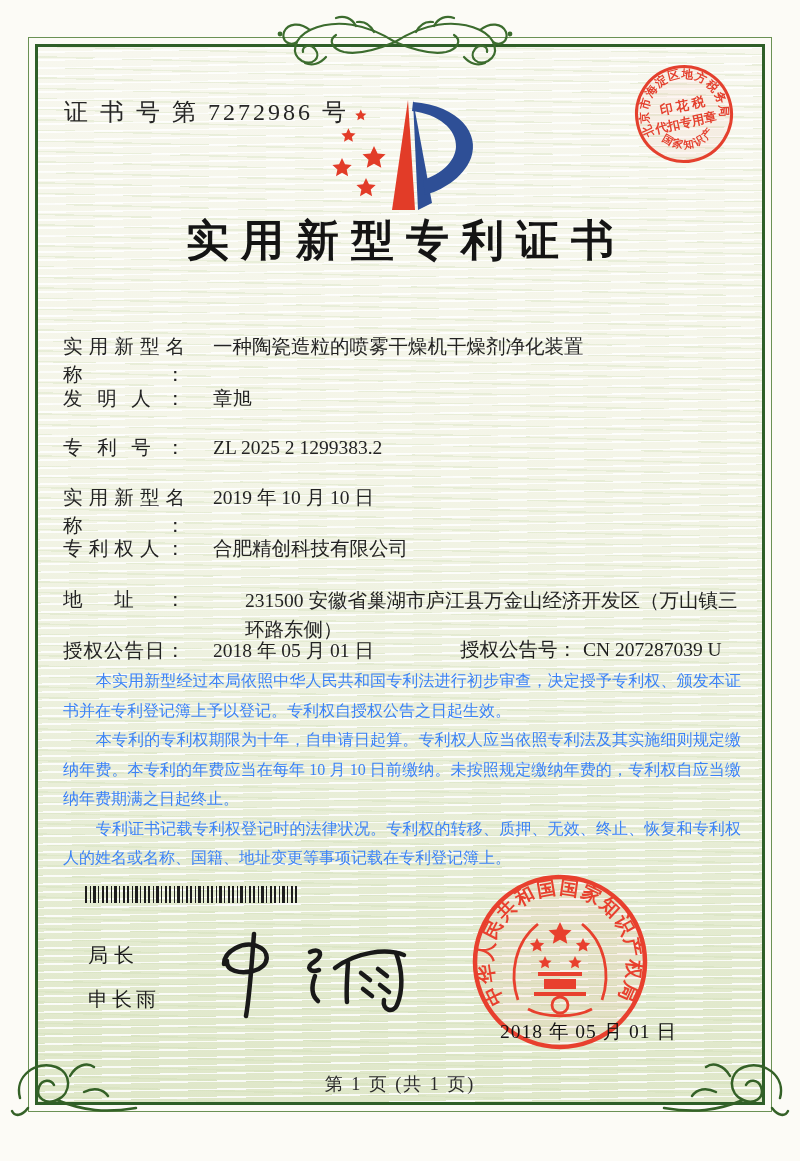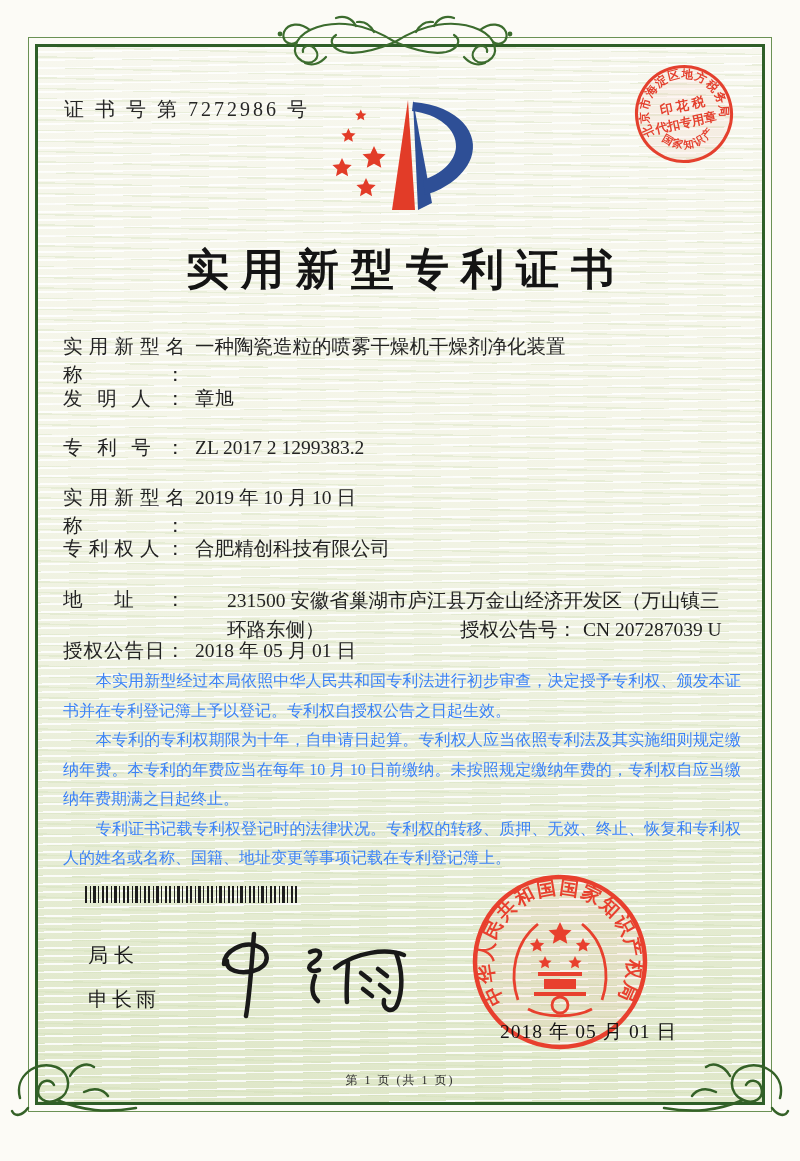--- a/index.html
+++ b/index.html
@@ -32,35 +32,35 @@
   .frame-inner{
     position:absolute;left:35px;right:35px;top:44px;bottom:56px;
     border:3px solid #2f5f28;z-index:1;
   }
 
   .orn{position:absolute;z-index:2;}
 
   
   .cert-no{
     position:absolute;left:64px;top:96px;
-    font-size:20px;letter-spacing:3px;color:#262626;z-index:3;
+    font-size:24px;letter-spacing:3px;color:#262626;z-index:3;
   }
   .logo{position:absolute;left:328px;top:96px;z-index:3;}
   .tax-stamp{position:absolute;left:612px;top:44px;z-index:3;}
   .title{
     position:absolute;left:0;right:0;top:212px;
     text-align:center;font-size:43px;font-weight:700;color:#141414;
-    letter-spacing:12px;padding-left:12px;z-index:3;margin-top:29px;
+    letter-spacing:12px;padding-left:12px;z-index:3;
   }
 
   
   .row{position:absolute;left:63px;z-index:3;font-size:19.5px;line-height:28px;color:#232323;display:flex;}
   .lab{display:inline-block;width:122px;text-align:justify;text-align-last:justify;flex:0 0 auto;}
-  .val{margin-left:10px;max-width:502px;}
-  .row-grant2{position:absolute;left:460px;top:616px;z-index:3;font-size:19.5px;line-height:28px;display:flex;font-family:Liberation Serif, serif;}
+  .val{margin-left:28px;max-width:502px;}
+  .row-grant2{position:absolute;left:460px;top:636px;z-index:3;font-size:19.5px;line-height:28px;display:flex;font-family:Liberation Serif, serif;}
   .row-grant2 .lab2{flex:0 0 auto;}
   .row-grant2 .val{margin-left:6px;text-align:center;}
 
   
   .paras{position:absolute;left:63px;top:666px;width:678px;z-index:3;}
   .paras p{
     margin:0;font-size:16px;line-height:29.5px;color:#3b82f6;
     text-indent:2.05em;text-align:justify;
   }
 
@@ -77,21 +77,21 @@
   .sig-title{position:absolute;left:88px;top:942px;font-size:20px;letter-spacing:6px;z-index:3;}
   .sig-name{position:absolute;left:88px;top:986px;font-size:20px;letter-spacing:4px;z-index:3;}
   .sig-script{position:absolute;left:190px;top:912px;z-index:4;}
   .seal{position:absolute;left:468px;top:872px;z-index:3;}
   .seal-date{
     position:absolute;left:500px;top:1018px;z-index:5;
     font-size:19.5px;color:#141414;letter-spacing:1px;white-space:nowrap;
   }
   .footer{
     position:absolute;left:0;right:0;top:1072px;text-align:center;
-    font-size:12px;color:#2a2a2a;letter-spacing:2px;z-index:3;
+    font-size:18px;color:#2a2a2a;letter-spacing:2px;z-index:3;
   }
 </style>
 </head>
 <body>
 
 <div class="cert">
 
   <div class="interior"></div>
   <div class="frame-outer"></div>
   <div class="frame-inner"></div>
@@ -168,21 +168,21 @@
   <div class="row" style="top:333px;">
     <span class="lab">实用新型名称：</span>
     <span class="val">一种陶瓷造粒的喷雾干燥机干燥剂净化装置</span>
   </div>
   <div class="row" style="top:385px;">
     <span class="lab">发明人：</span>
     <span class="val">章旭</span>
   </div>
   <div class="row" style="top:434px;">
     <span class="lab">专利号：</span>
-    <span class="val">ZL 2017 2 1299383.2</span>
+    <span class="val">ZL 2025 2 1299383.2</span>
   </div>
   <div class="row" style="top:484px;">
     <span class="lab">实用新型名称：</span>
     <span class="val">2019 年 10 月 10 日</span>
   </div>
   <div class="row" style="top:535px;">
     <span class="lab">专利权人：</span>
     <span class="val">合肥精创科技有限公司</span>
   </div>
   <div class="row" style="top:586px;gap:32px;">

